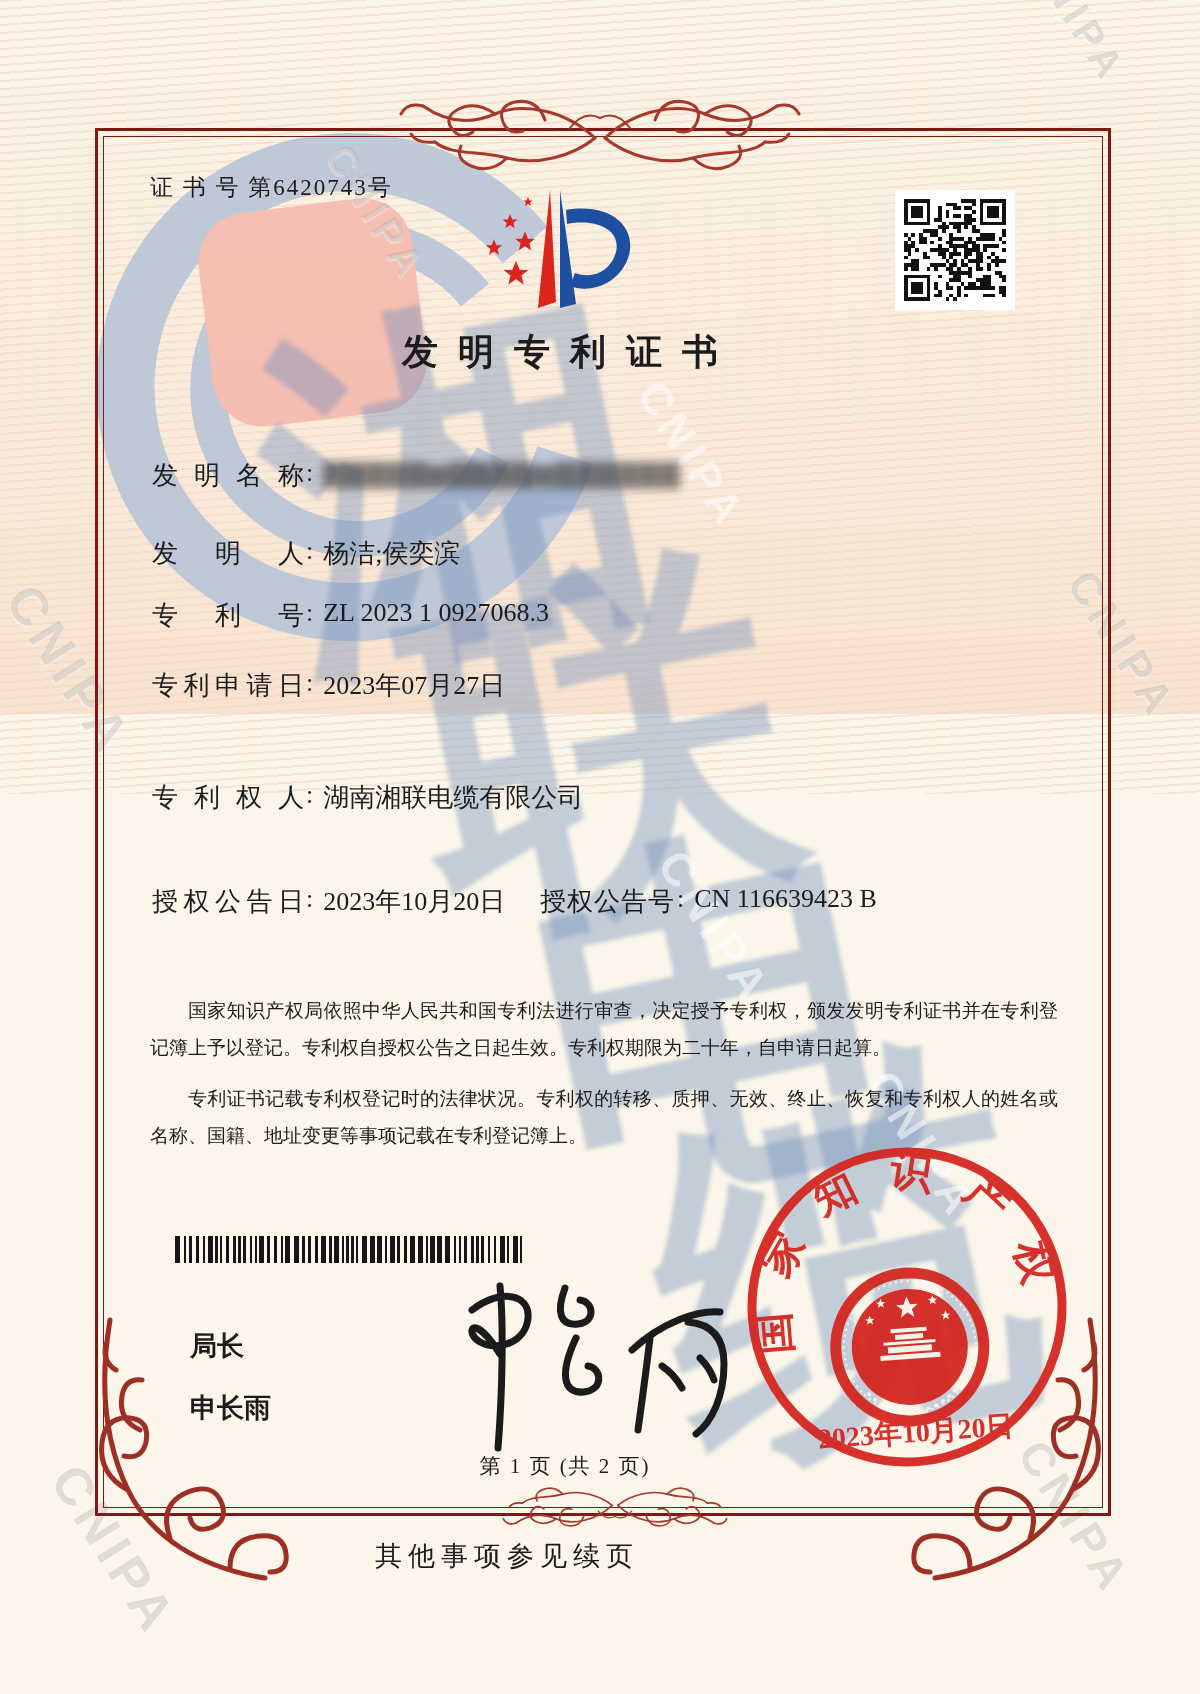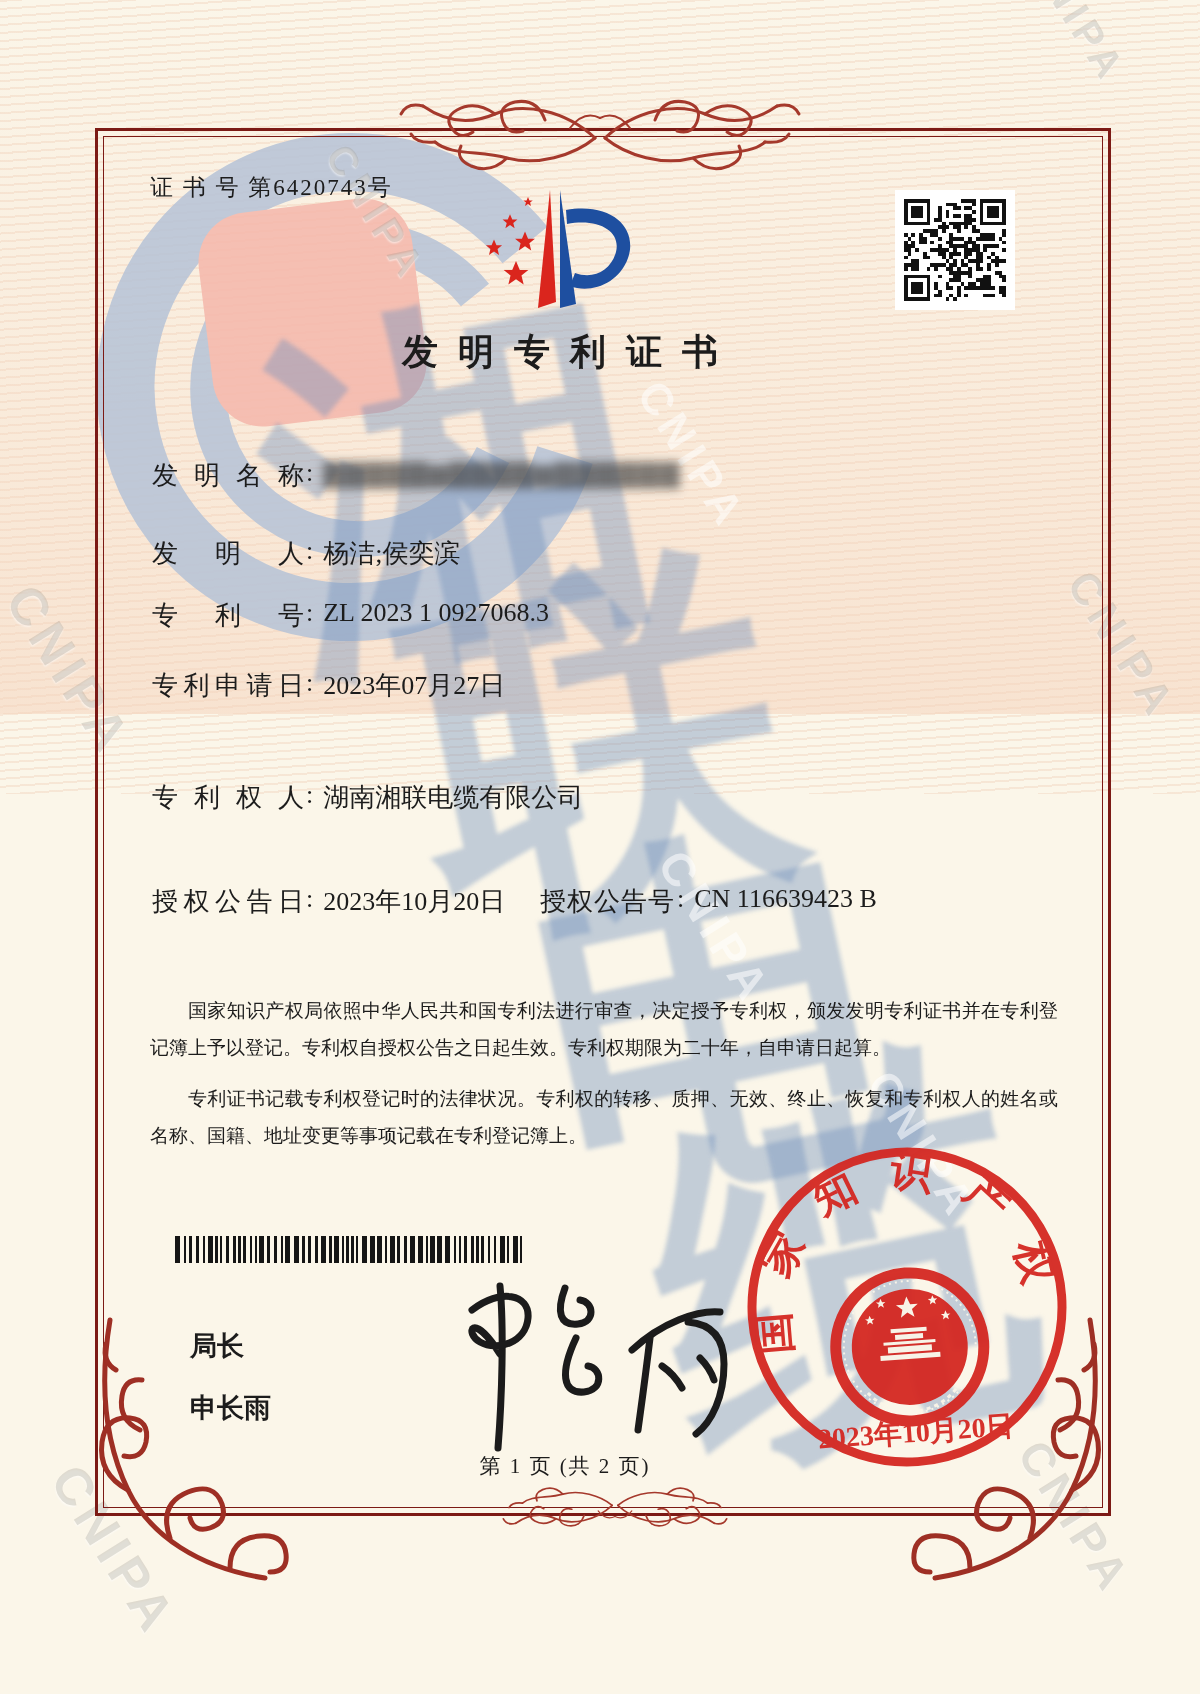--- a/index.html
+++ b/index.html
@@ -541,14 +541,15 @@
         <rect x="139" y="199" width="52" height="3"></rect>
         <rect x="143" y="204" width="44" height="6"></rect>
         <rect x="135" y="212" width="60" height="5"></rect>
       </g>
       <path d="M 120 248 A 58 58 0 0 0 210 248" fill="none" stroke="#fbf6e9" stroke-width="3" stroke-dasharray="4 4"></path>
     </g>
     <text x="165" y="300" text-anchor="middle" font-size="28" font-weight="700" fill="#d42620" font-family="'Liberation Serif','DejaVu Serif',serif">2023年10月20日</text>
   </svg>
 
   <div class="page-info">第 1 页 (共 2 页)</div>
+  <div class="cont-note">其他事项参见续页</div>
 
 </div>
 
 </body></html>

